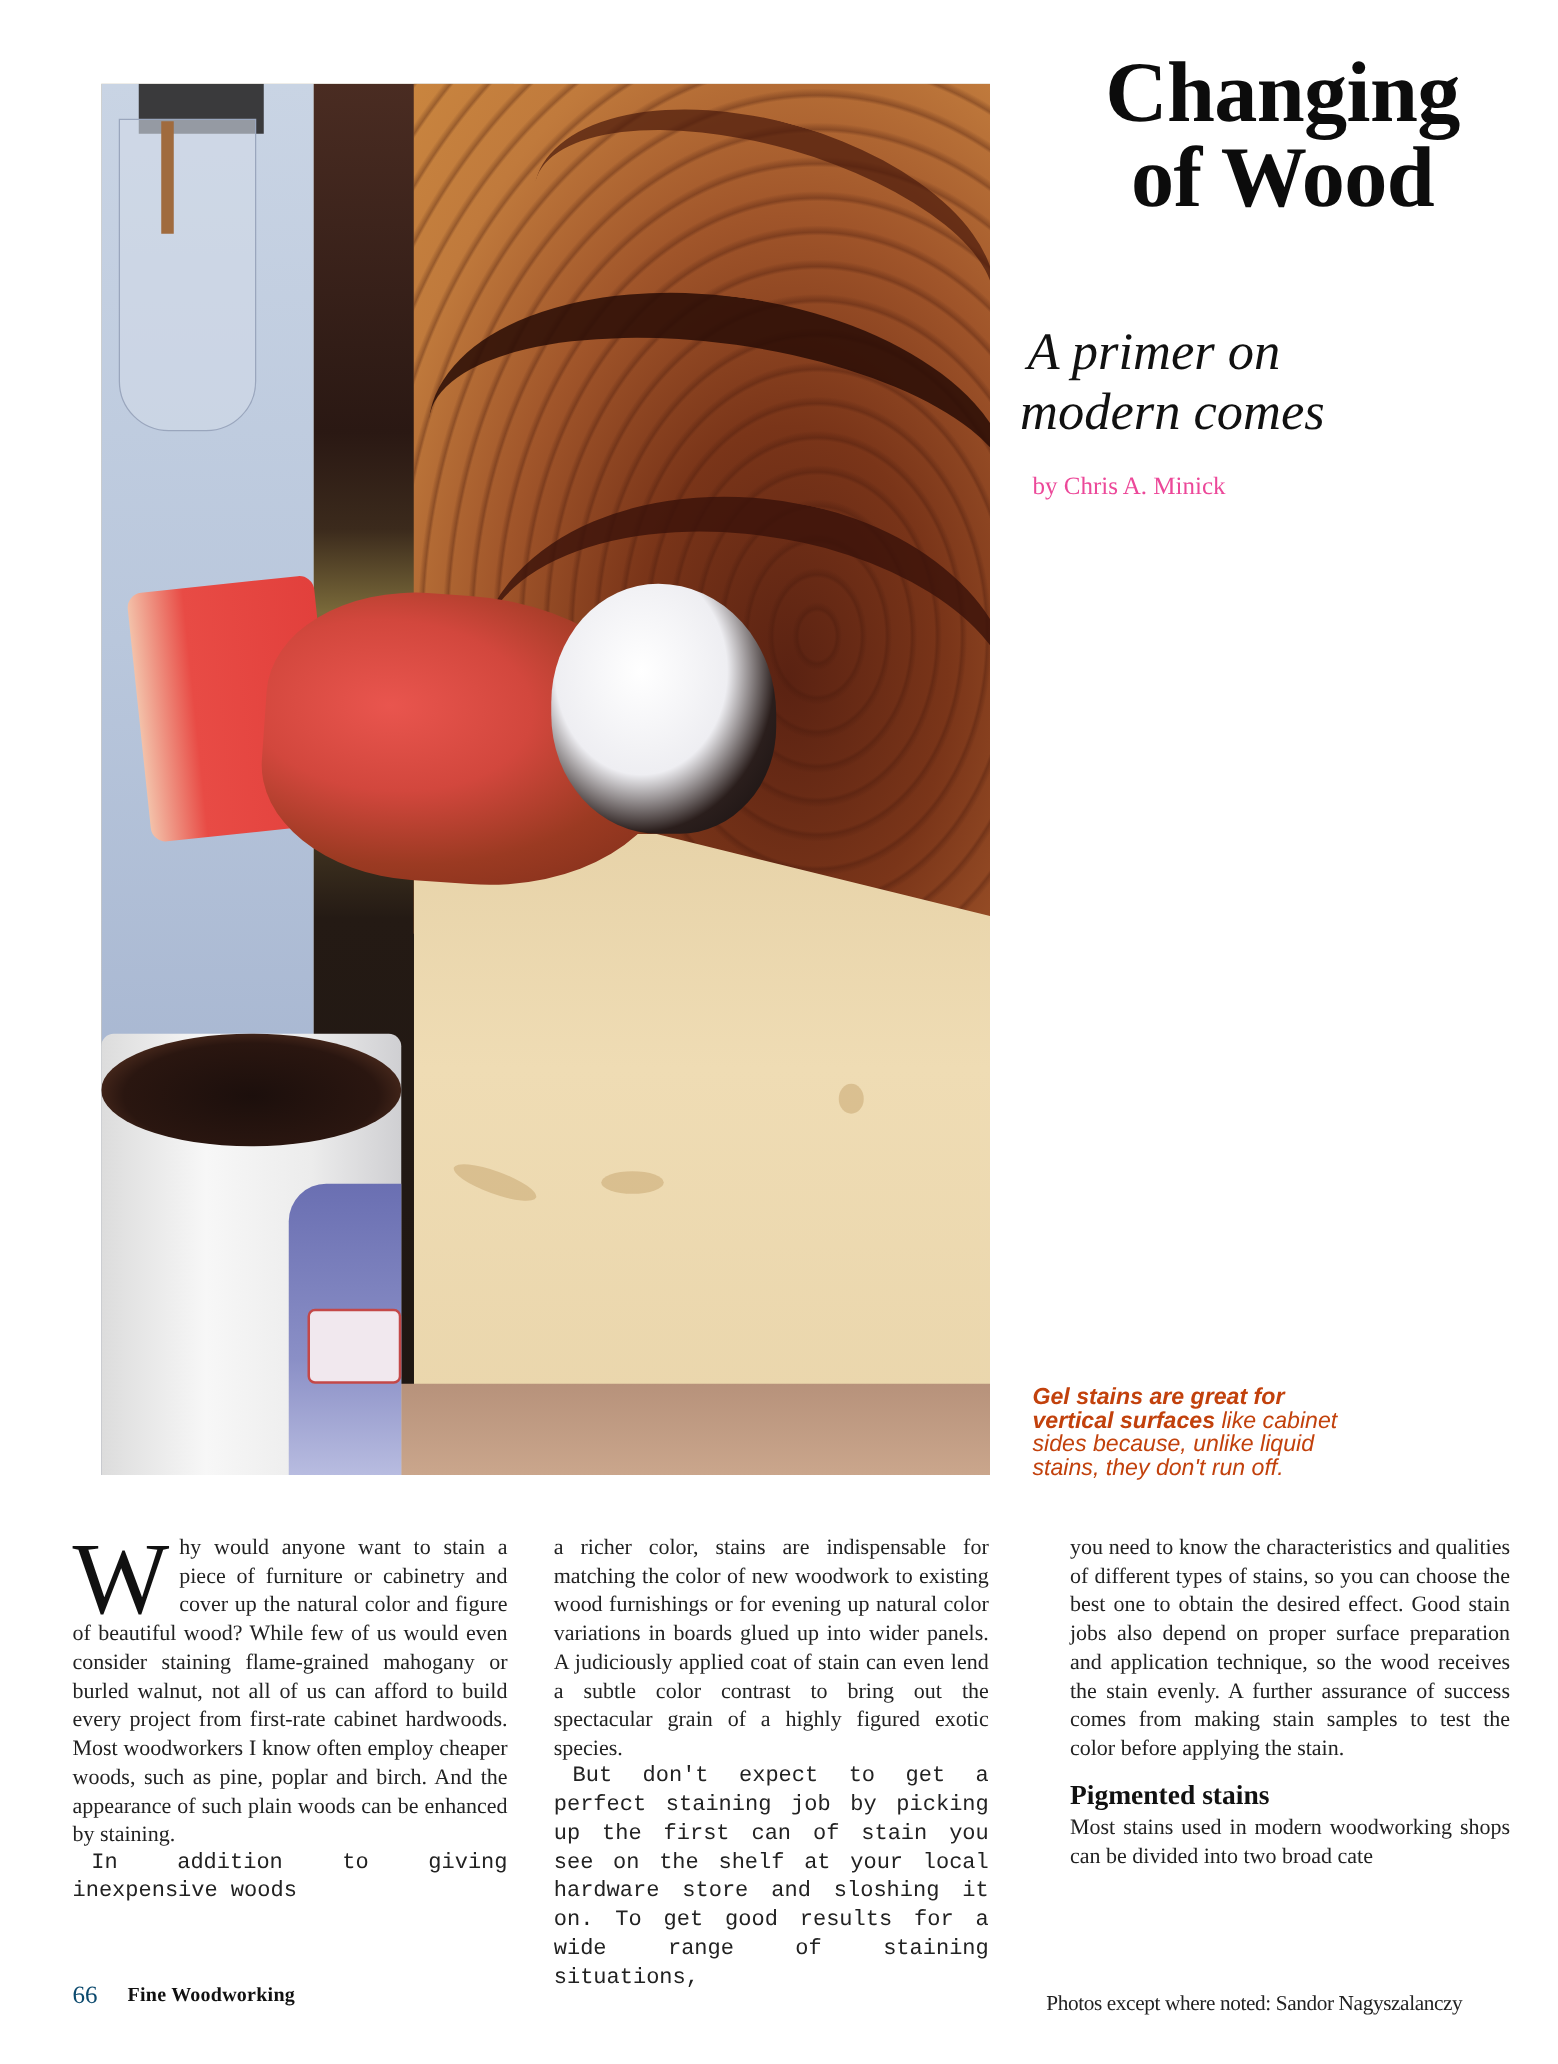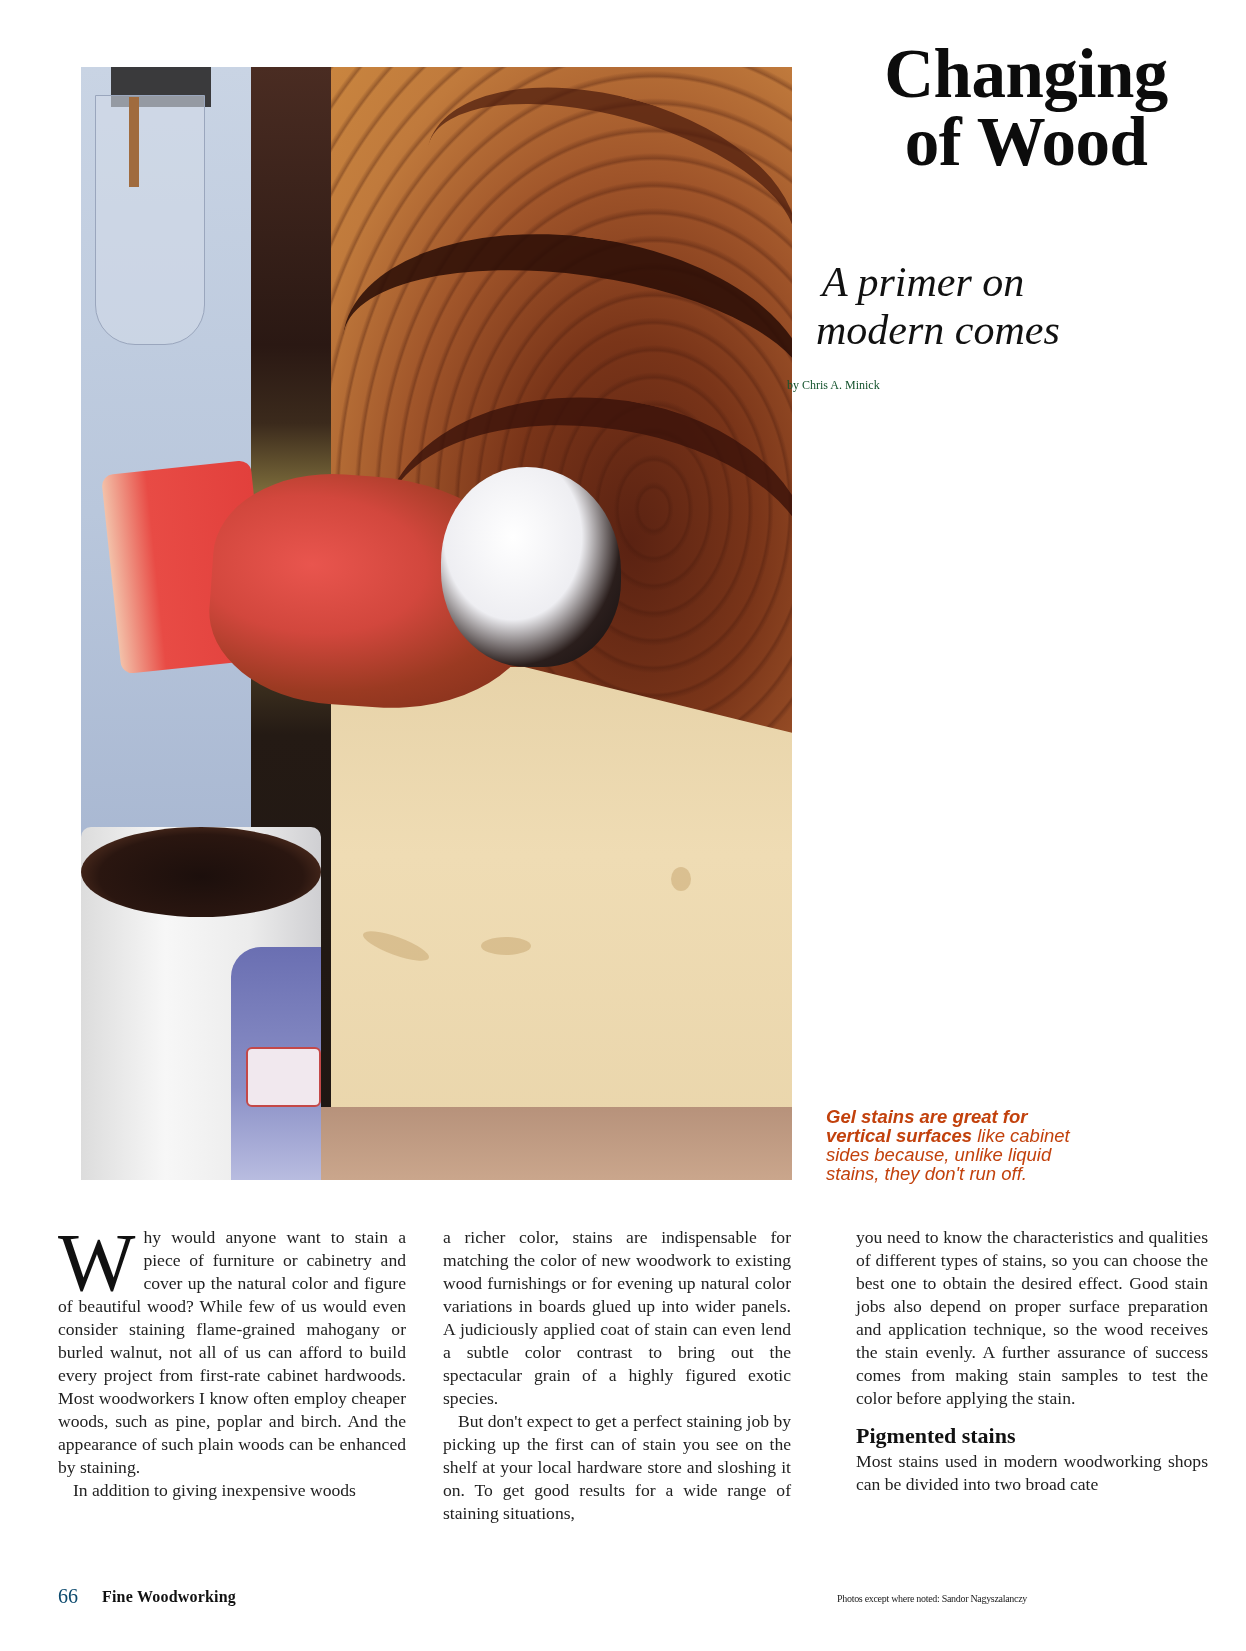--- a/index.html
+++ b/index.html
@@ -104,64 +104,64 @@
   }
   .title span { display: block; }
   .subtitle {
     position: absolute; left: 816px; top: 258px; width: 400px;
     font-family: "Liberation Serif", serif; font-style: italic;
     font-size: 42px; line-height: 48px; color: #111;
   }
   .subtitle span { display: block; }
   .subtitle span:first-child { padding-left: 6px; }
   .byline {
-    position: absolute; left: 787px; top: 378px;
-    font-size: 12px; color: #14532d;
+    position: absolute; left: 826px; top: 378px;
+    font-size: 20px; color: #ec4899;
   }
 
   
   .caption {
     position: absolute; left: 826px; top: 1107px; width: 270px;
     font-family: Liberation Sans, sans-serif; font-style: italic;
     font-size: 18.5px; line-height: 19px; color: #c2410c;
   }
   .caption b { font-weight: bold; }
 
   
   .col {
     position: absolute; top: 1226px; width: 348px;
     font-family: "Liberation Serif", serif; font-size: 17.6px; line-height: 23px;
     color: #222; text-align: justify; hyphens: manual;
   }
   .col1 { left: 58px; }
   .col2 { left: 443px; }
   .col3 { left: 826px; width: 352px; margin-left: 30px; }
   .col p { margin: 0; }
-  .col p.indent { text-indent: 15px; }
+  .col p.indent { text-indent: 15px; font-family: Liberation Mono, monospace; }
   .dropcap {
     float: left; font-size: 82px; line-height: 62px; font-weight: normal;
     margin: 4px 8px 0 0; color: #111; padding-top: 2px;
   }
   .subhead {
     display: block; font-weight: bold; font-size: 22px; line-height: 28px;
     margin-top: 12px; color: #111; text-align: left;
   }
 
   
   .folio {
     position: absolute; left: 58px; top: 1585px;
     font-size: 20px; color: #0c4a6e;
   }
   .mag-name {
     position: absolute; left: 102px; top: 1588px;
     font-size: 16px; font-weight: bold; color: #111; letter-spacing: 0.2px;
   }
   .credit {
     position: absolute; left: 837px; top: 1593px;
-    font-size: 10px; color: #222; letter-spacing: -0.3px;
+    font-size: 17px; color: #222; letter-spacing: -0.3px;
   }
 </style>
 </head>
 <body>
 
 <div class="photo">
   <div class="apron"></div>
   <div class="apron-top"></div>
   <div class="apron-pocket"></div>
   <div class="pencil"></div>

